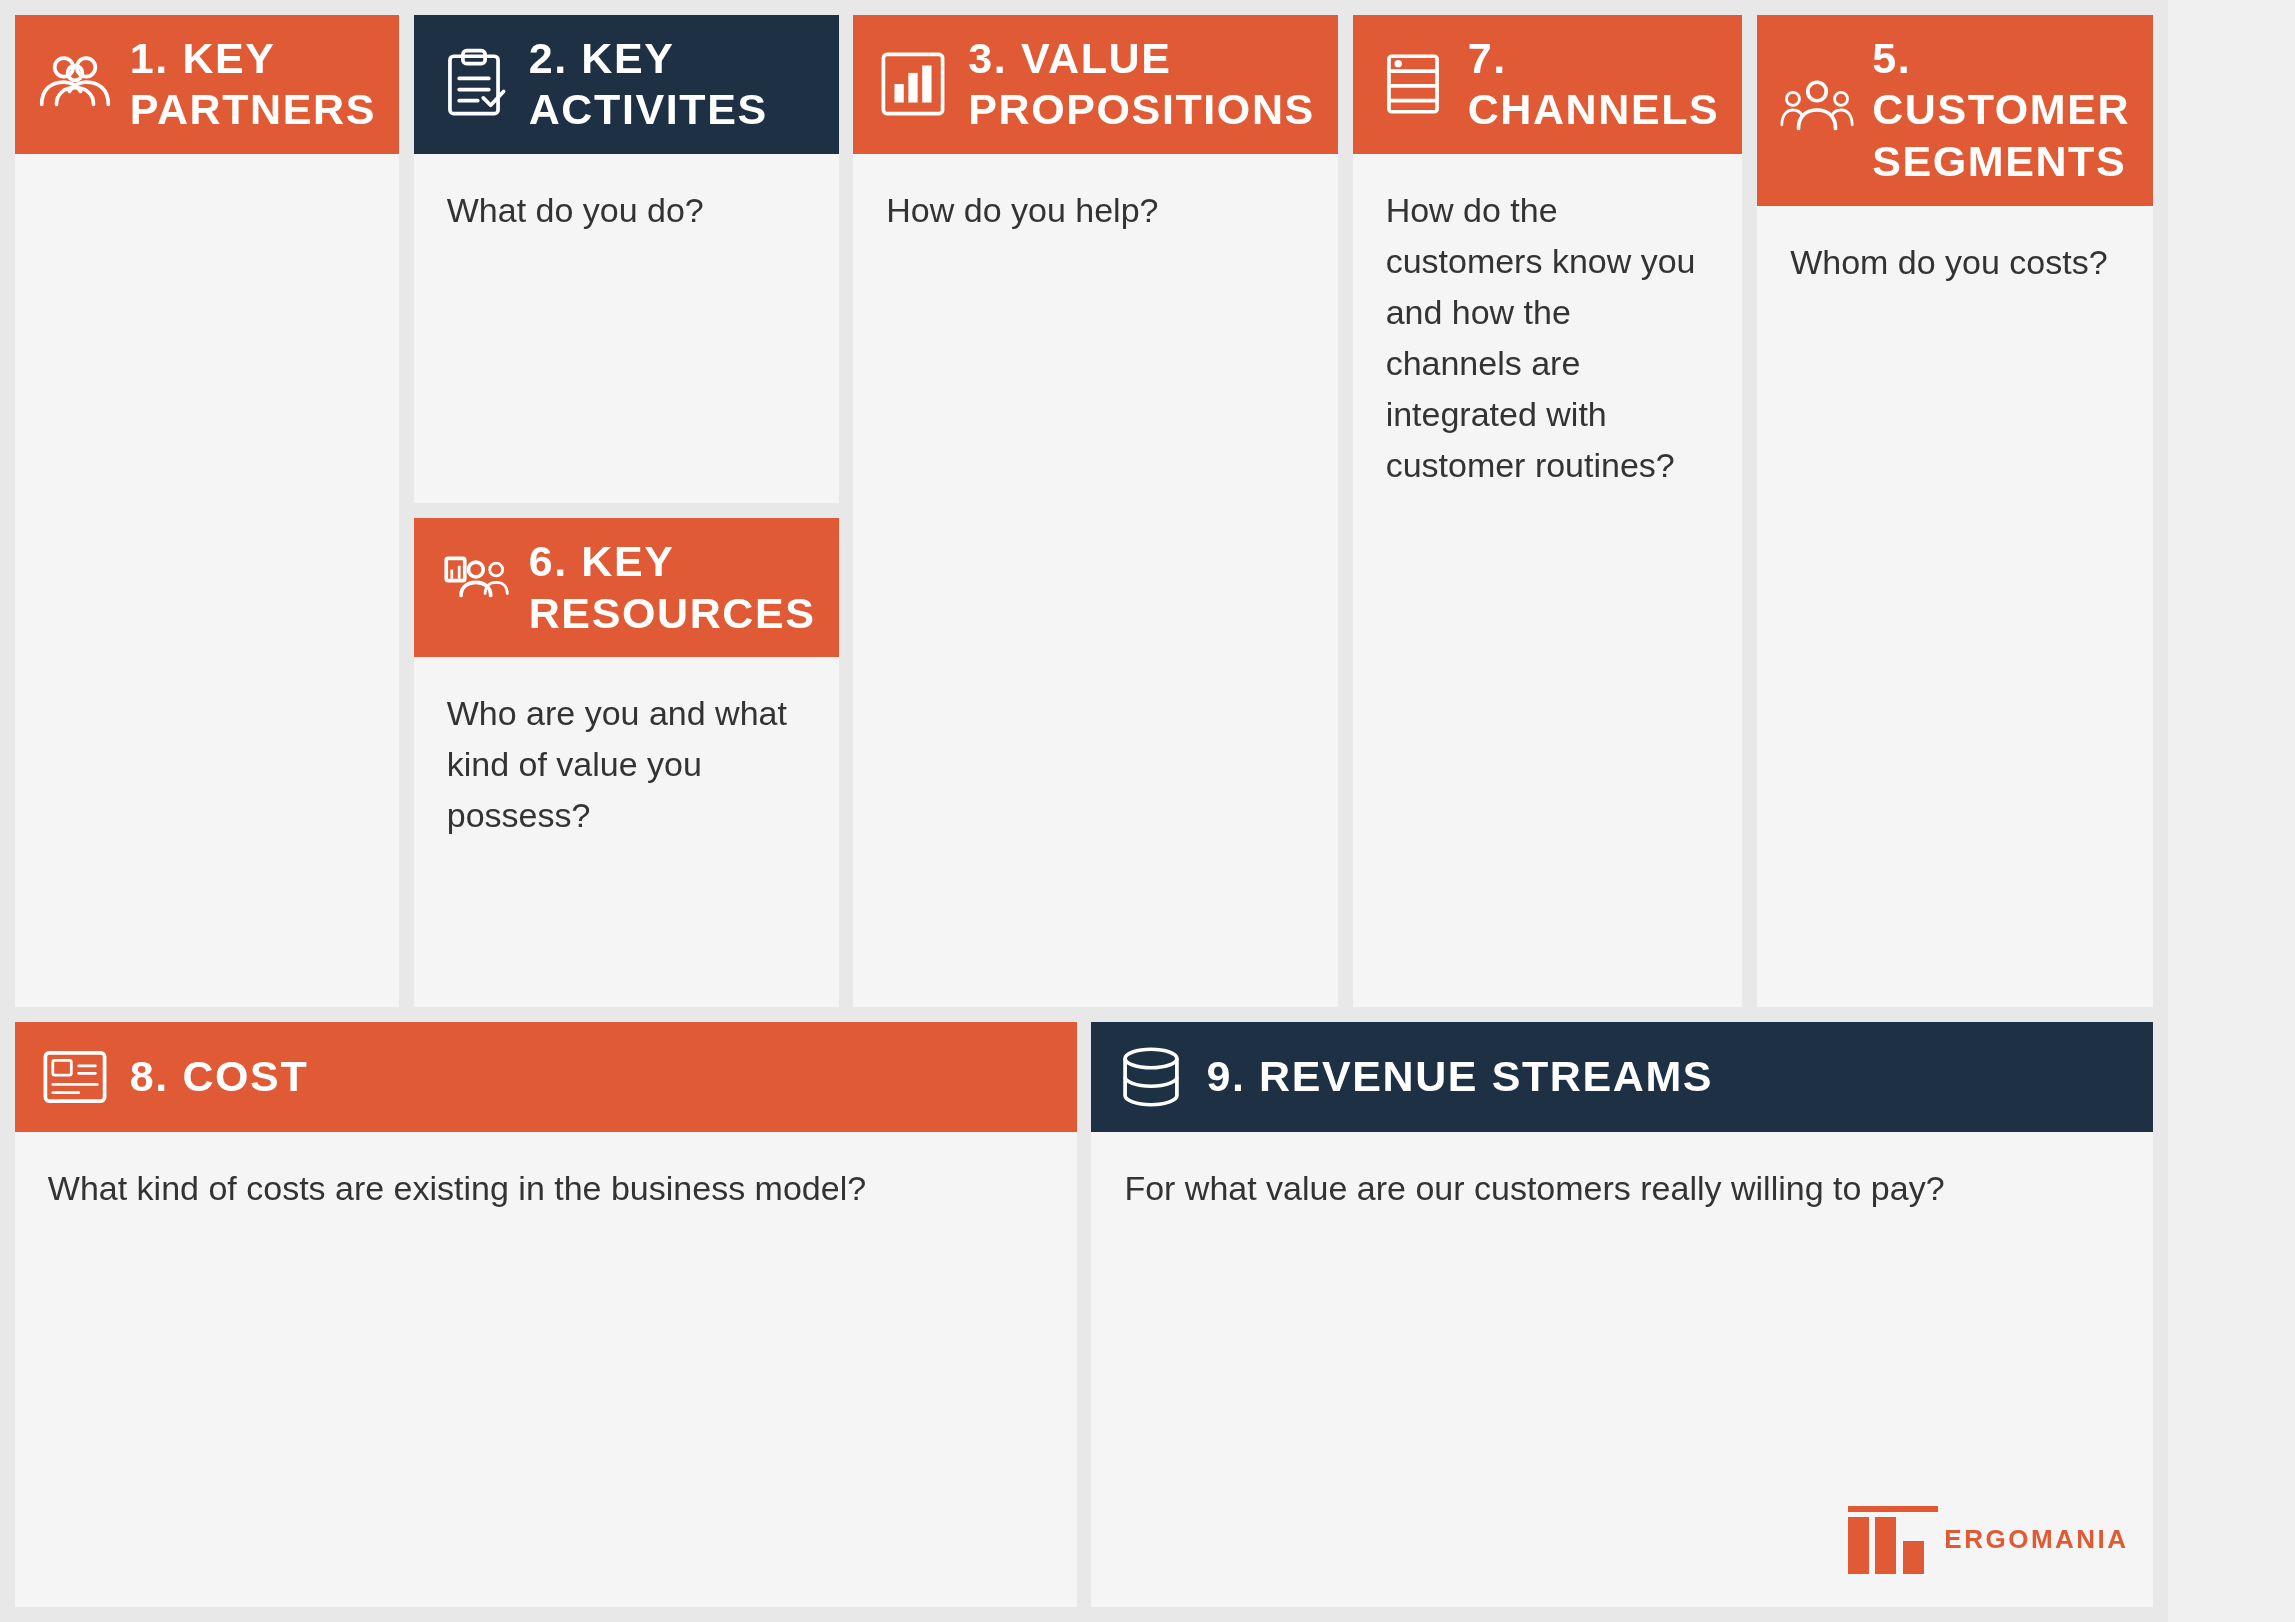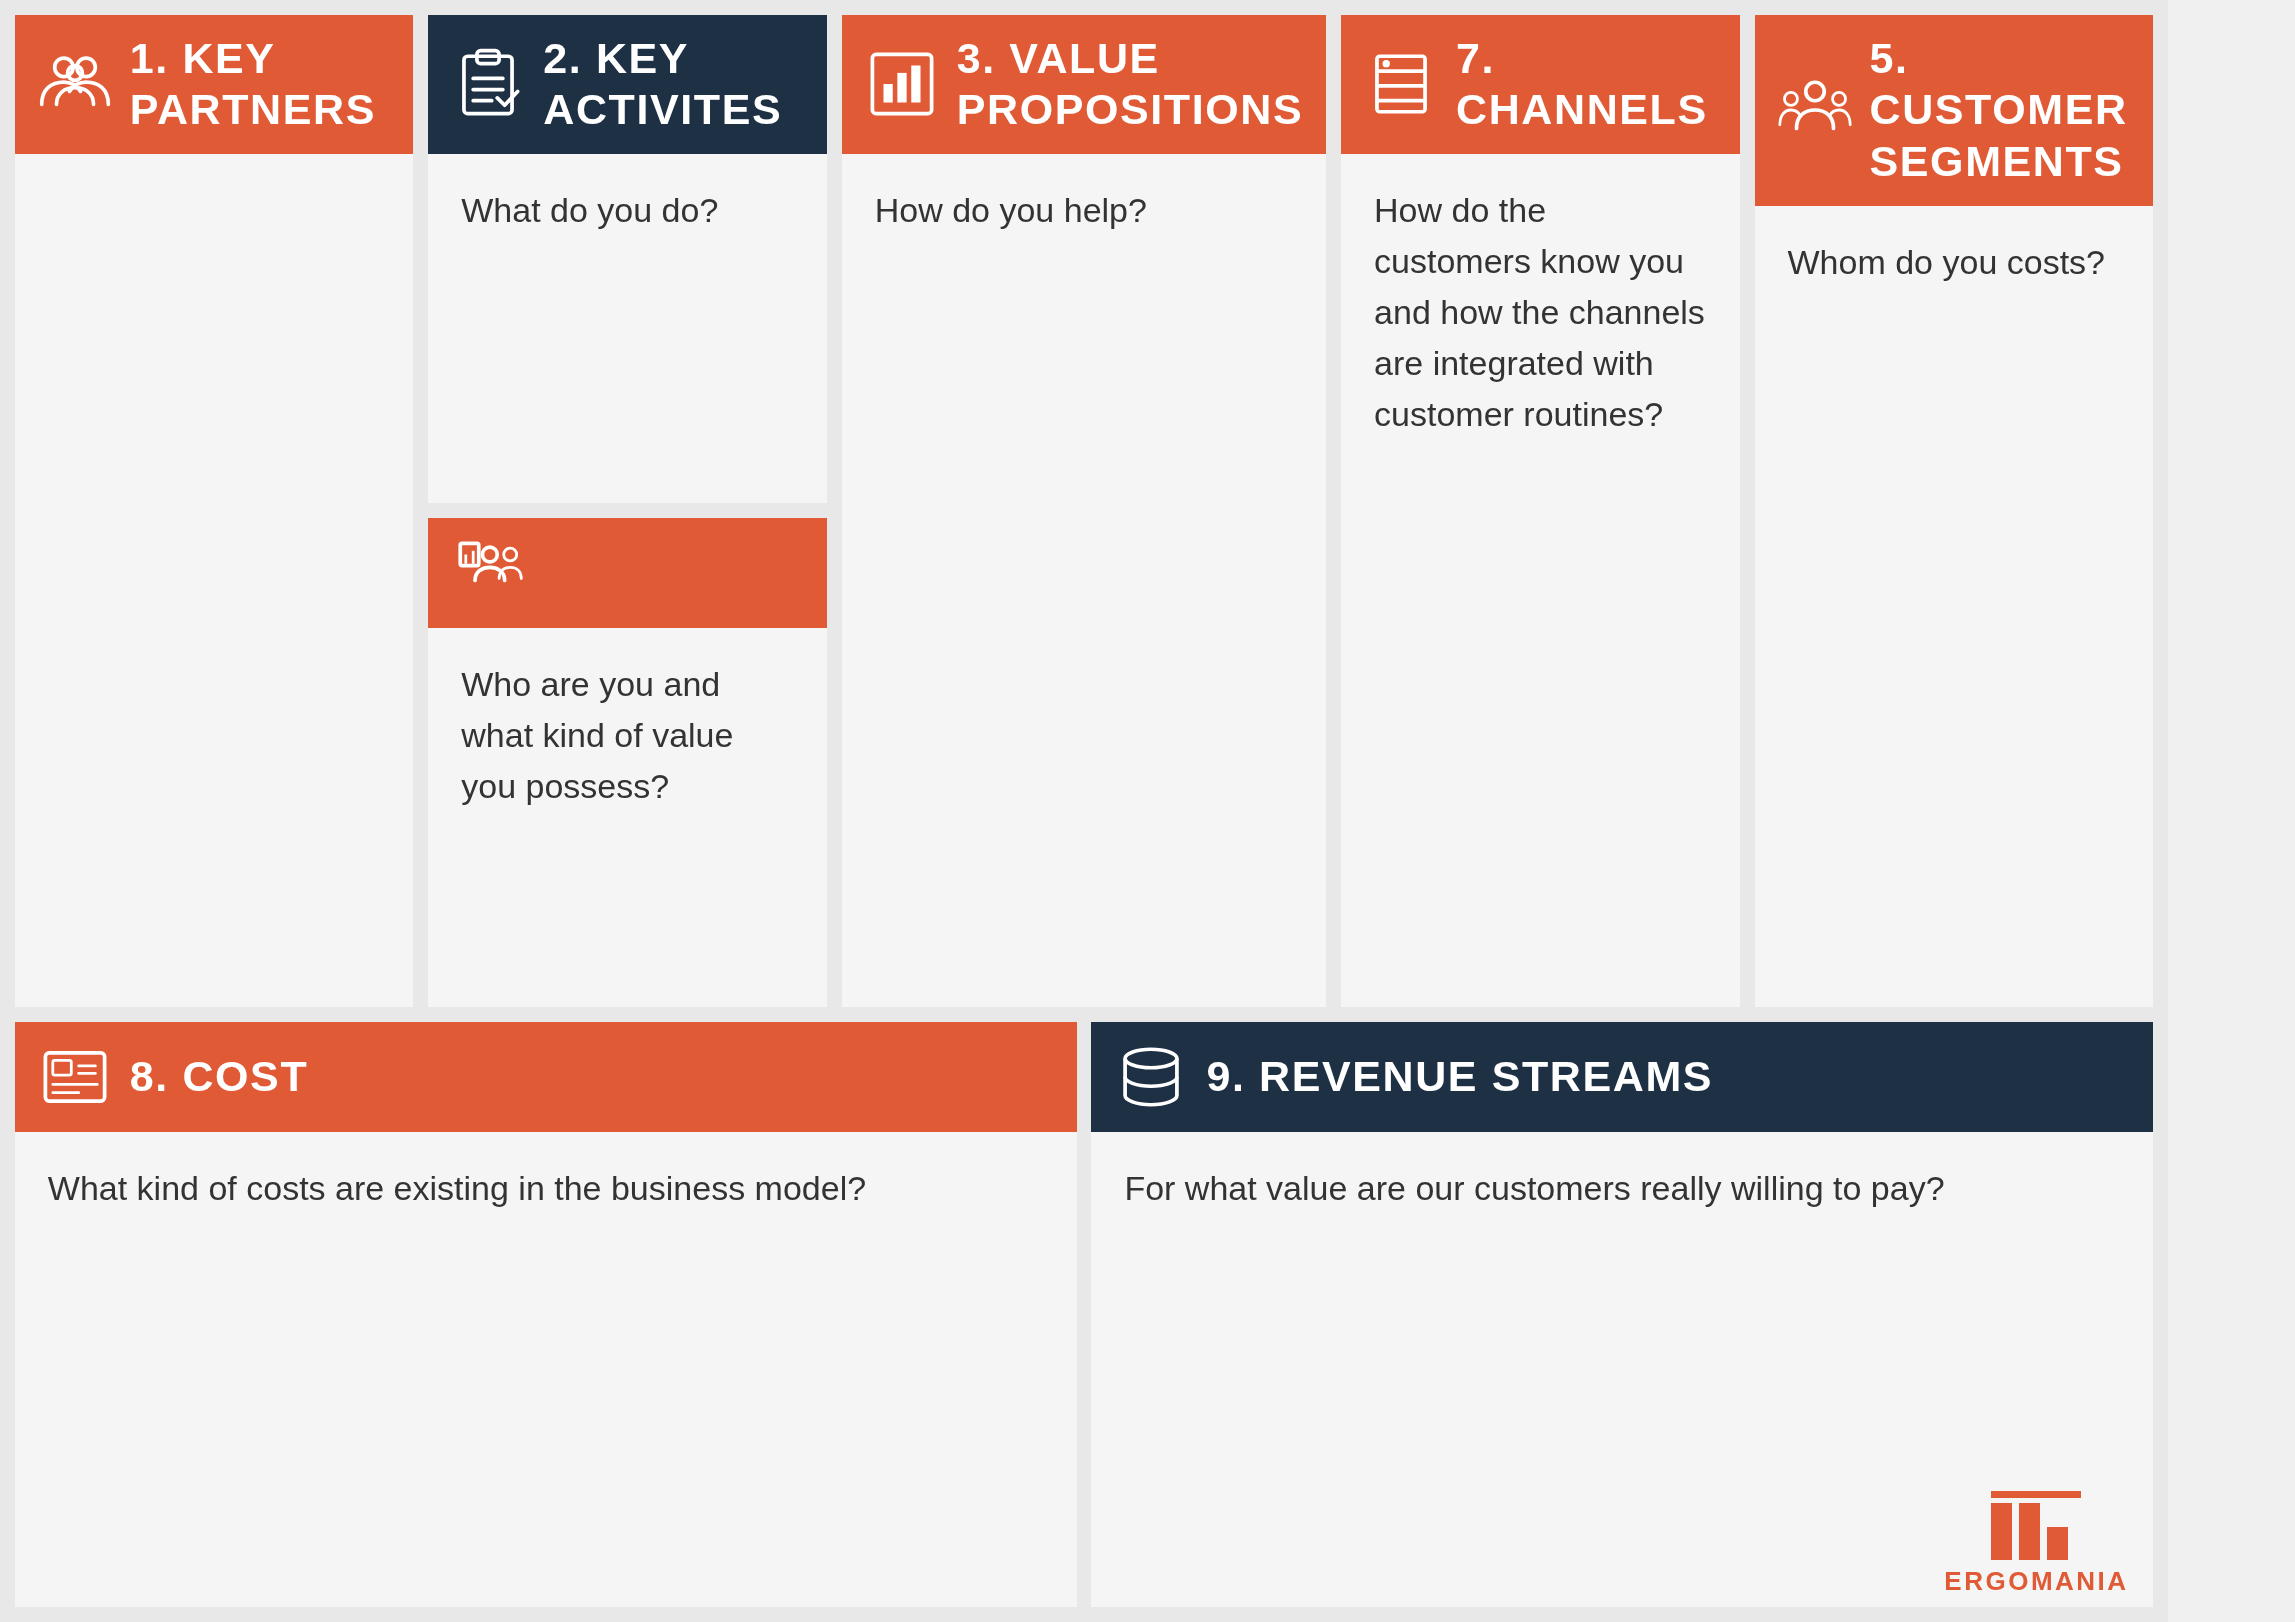--- a/index.html
+++ b/index.html
@@ -160,24 +160,24 @@
       display: flex;
       flex-direction: column;
       position: relative;
     }
     .col-revenue .card {
       flex: 1;
     }
 
     .ergomania-logo {
       position: absolute;
-      bottom: 10px;
+      bottom: 33px;
       right: 24.6px;
       display: flex;
-      flex-direction: column;
+      flex-direction: row;
       align-items: center;
       gap: 6.6px;
     }
 
     .ergomania-logo-text {
       color: #e05a35;
       font-size: 26px;
       font-weight: 700;
       letter-spacing: 2.5px;
     }
@@ -234,20 +234,23 @@
 
           <svg class="icon-svg" viewBox="0 0 80 80" fill="none" xmlns="http://www.w3.org/2000/svg">
             <rect x="10" y="8" width="20" height="24" rx="2" stroke="white" stroke-width="4"></rect>
             <line x1="16" y1="20" x2="16" y2="30" stroke="white" stroke-width="3"></line>
             <line x1="24" y1="16" x2="24" y2="30" stroke="white" stroke-width="3"></line>
             <circle cx="42" cy="20" r="8" stroke="white" stroke-width="4"></circle>
             <path d="M26 48 C26 38 34 34 42 34 C50 34 58 38 58 48" stroke="white" stroke-width="4" stroke-linecap="round"></path>
             <circle cx="64" cy="20" r="7" stroke="white" stroke-width="3"></circle>
             <path d="M52 46 C52 38 57 34 64 34 C71 34 76 38 76 46" stroke="white" stroke-width="3" stroke-linecap="round"></path>
           </svg>
+          <div class="card-header-title">
+            <span>6.</span> <span>KEY RESOURCES</span>
+          </div>
         </div>
         <div class="card-body">
           <span>Who are you and what kind of value you possess?</span>
         </div>
       </div>
     </div>
 
     <div class="col-value-props">
       <div class="card">
         <div class="card-header orange">

